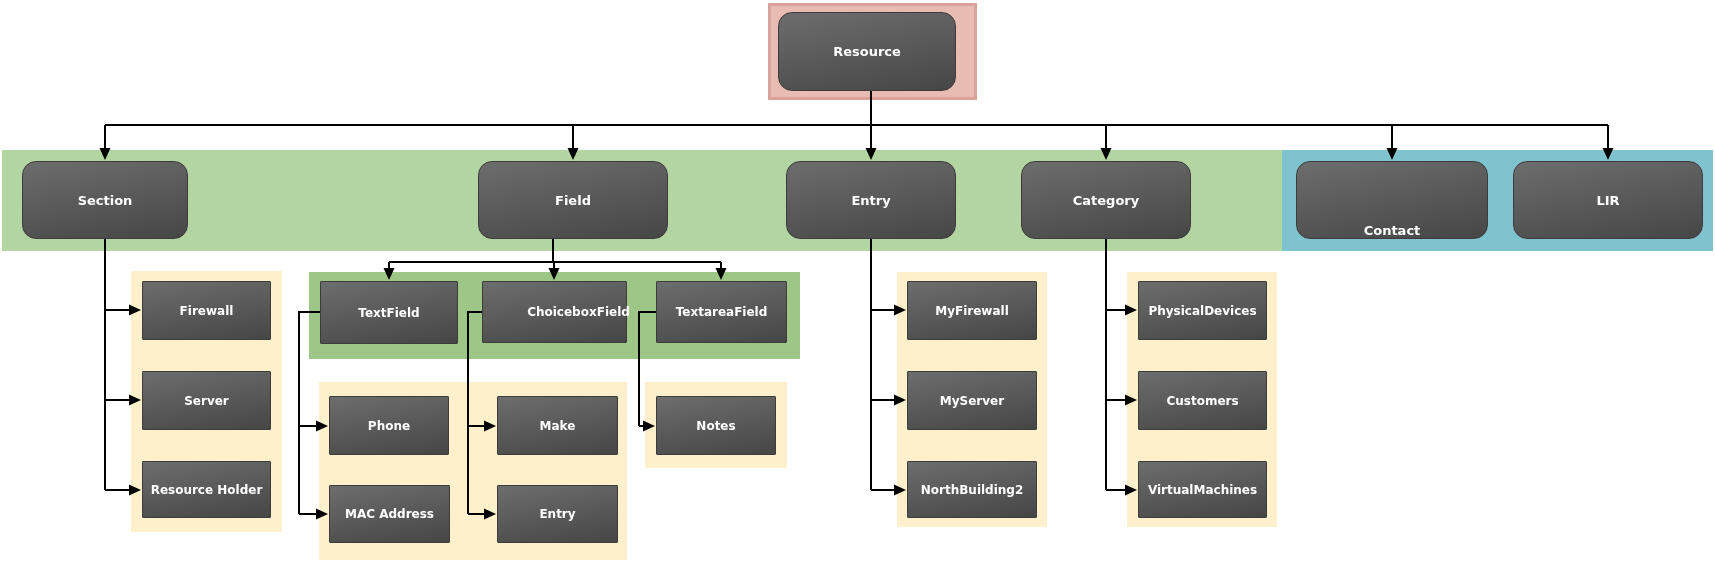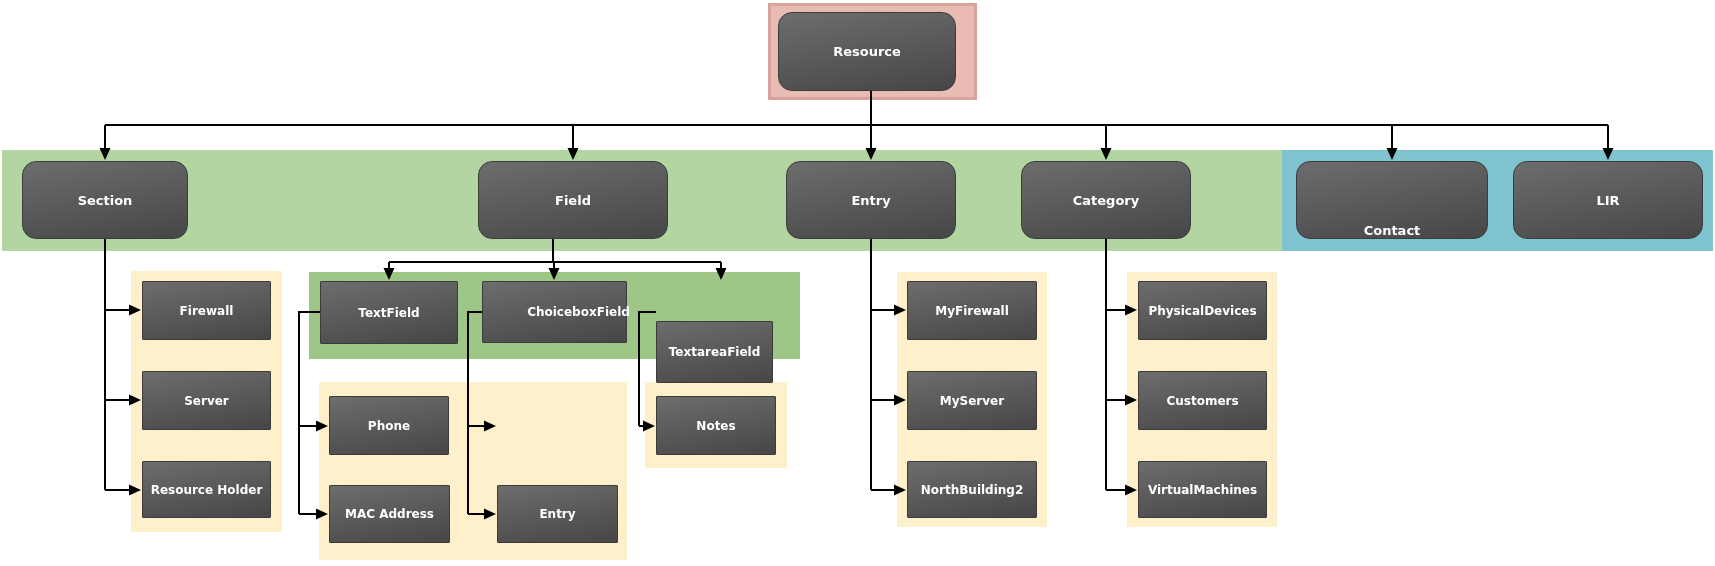--- a/index.html
+++ b/index.html
@@ -195,28 +195,31 @@
       </div>
       <div class="node small" style="left: 142px; top: 461px; width: 129px; height: 57px; background: linear-gradient(170deg, rgb(109, 109, 109) 0%, rgb(70, 70, 70) 100%); border-color: rgb(60, 60, 60); color: rgb(255, 255, 255);">
         <span>Resource Holder</span>
       </div>
       <div class="node small" style="left: 320px; top: 281px; width: 138px; height: 63px; background: linear-gradient(170deg, rgb(109, 109, 109) 0%, rgb(70, 70, 70) 100%); border-color: rgb(60, 60, 60); color: rgb(255, 255, 255);">
         <span>TextField</span>
       </div>
       <div class="node small" style="left: 482px; top: 281px; width: 145px; height: 62px; background: linear-gradient(170deg, rgb(109, 109, 109) 0%, rgb(70, 70, 70) 100%); border-color: rgb(60, 60, 60); color: rgb(255, 255, 255); padding-left: 48px;">
         <span>ChoiceboxField</span>
       </div>
-      <div class="node small" style="left: 656px; top: 281px; width: 117px; height: 62px; background: linear-gradient(170deg, rgb(109, 109, 109) 0%, rgb(70, 70, 70) 100%); border-color: rgb(60, 60, 60); color: rgb(255, 255, 255); margin-top: 40px;">
+      <div class="node small" style="left: 656px; top: 281px; width: 131px; height: 62px; background: linear-gradient(170deg, rgb(109, 109, 109) 0%, rgb(70, 70, 70) 100%); border-color: rgb(60, 60, 60); color: rgb(255, 255, 255);">
         <span>TextareaField</span>
       </div>
       <div class="node small" style="left: 329px; top: 485px; width: 121px; height: 58px; background: linear-gradient(170deg, rgb(109, 109, 109) 0%, rgb(70, 70, 70) 100%); border-color: rgb(60, 60, 60); color: rgb(255, 255, 255);">
         <span>MAC Address</span>
       </div>
       <div class="node small" style="left: 329px; top: 396px; width: 120px; height: 59px; background: linear-gradient(170deg, rgb(109, 109, 109) 0%, rgb(70, 70, 70) 100%); border-color: rgb(60, 60, 60); color: rgb(255, 255, 255);">
         <span>Phone</span>
+      </div>
+      <div class="node small" style="left: 497px; top: 396px; width: 121px; height: 59px; background: linear-gradient(170deg, rgb(109, 109, 109) 0%, rgb(70, 70, 70) 100%); border-color: rgb(60, 60, 60); color: rgb(255, 255, 255);">
+        <span>Make</span>
       </div>
       <div class="node small" style="left: 497px; top: 485px; width: 121px; height: 58px; background: linear-gradient(170deg, rgb(109, 109, 109) 0%, rgb(70, 70, 70) 100%); border-color: rgb(60, 60, 60); color: rgb(255, 255, 255);">
         <span>Entry</span>
       </div>
       <div class="node small" style="left: 656px; top: 396px; width: 120px; height: 59px; background: linear-gradient(170deg, rgb(109, 109, 109) 0%, rgb(70, 70, 70) 100%); border-color: rgb(60, 60, 60); color: rgb(255, 255, 255);">
         <span>Notes</span>
       </div>
       <div class="node small" style="left: 907px; top: 281px; width: 130px; height: 59px; background: linear-gradient(170deg, rgb(109, 109, 109) 0%, rgb(70, 70, 70) 100%); border-color: rgb(60, 60, 60); color: rgb(255, 255, 255);">
         <span>MyFirewall</span>
       </div>

